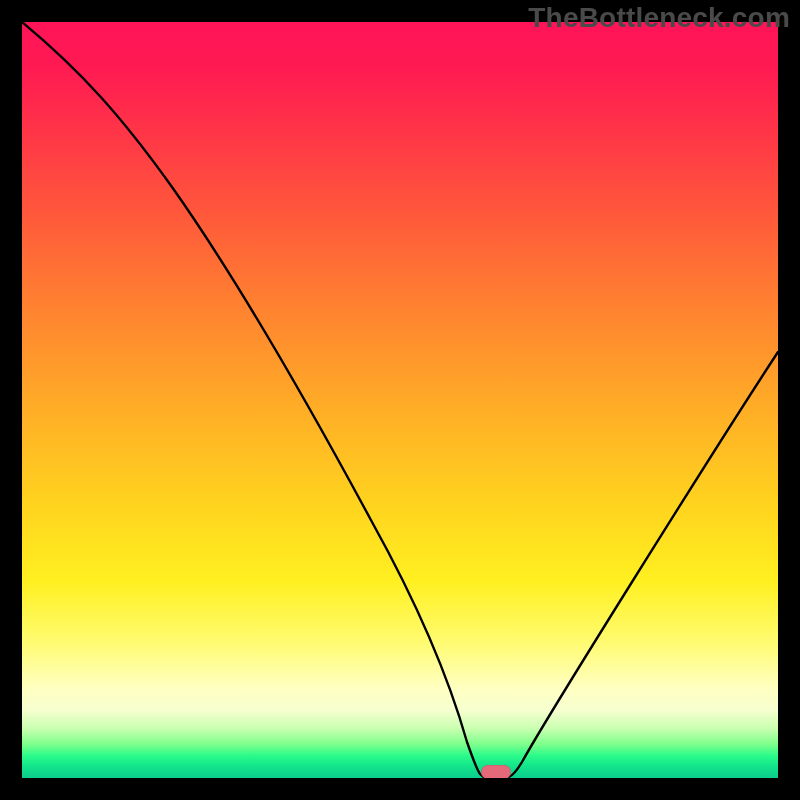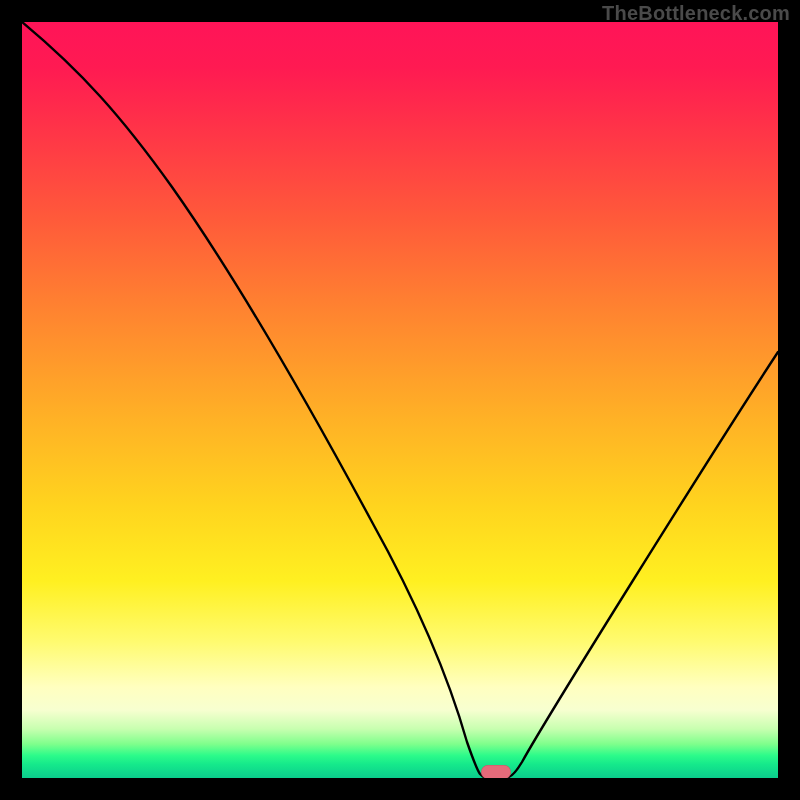--- a/index.html
+++ b/index.html
@@ -15,21 +15,21 @@
     position: relative;
     width: 800px;
     height: 800px;
     background: #000;
   }
   .watermark {
     position: absolute;
     top: 2px;
     right: 10px;
     color: #4a4a4a;
-    font-size: 20px;
+    font-size: 28px;
     font-weight: 600;
     letter-spacing: 0.2px;
     z-index: 50;
   }
   .plot-area {
     position: absolute;
     left: 22px;
     top: 22px;
     width: 756px;
     height: 756px;

